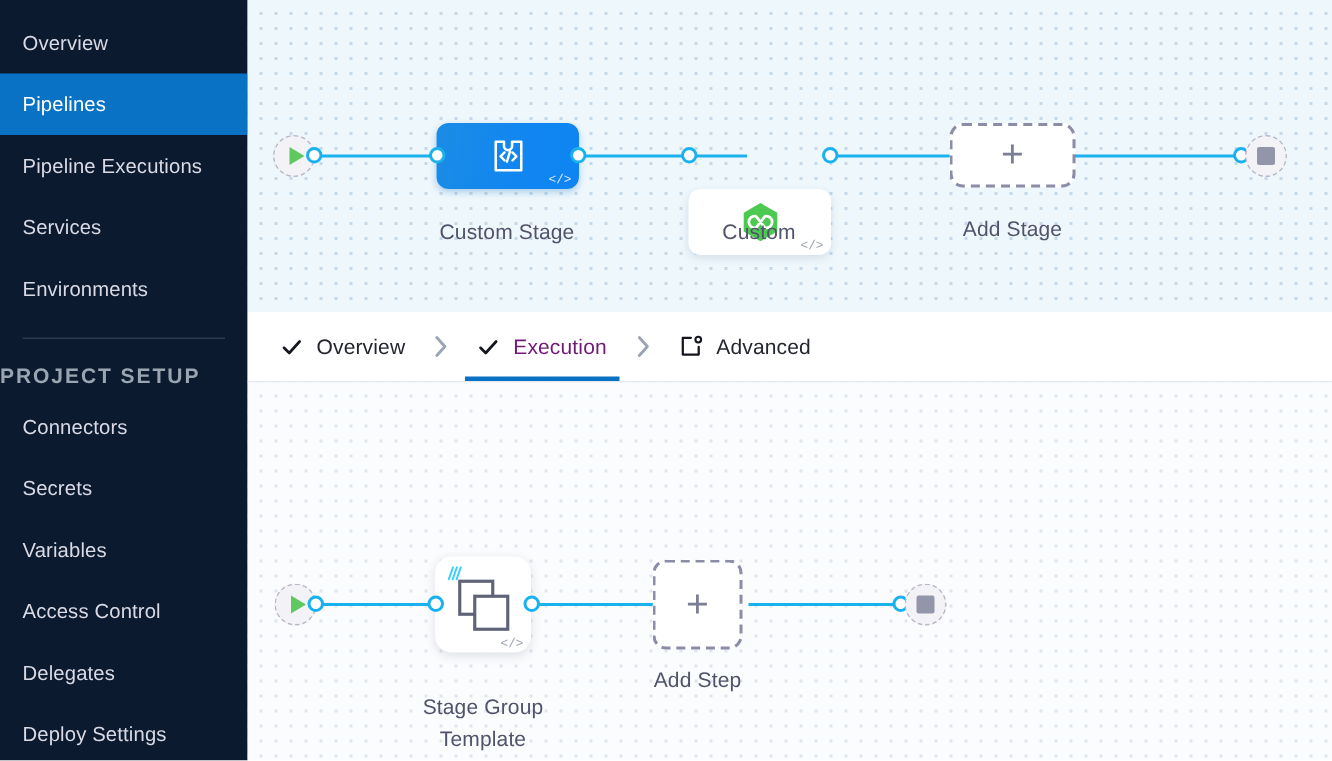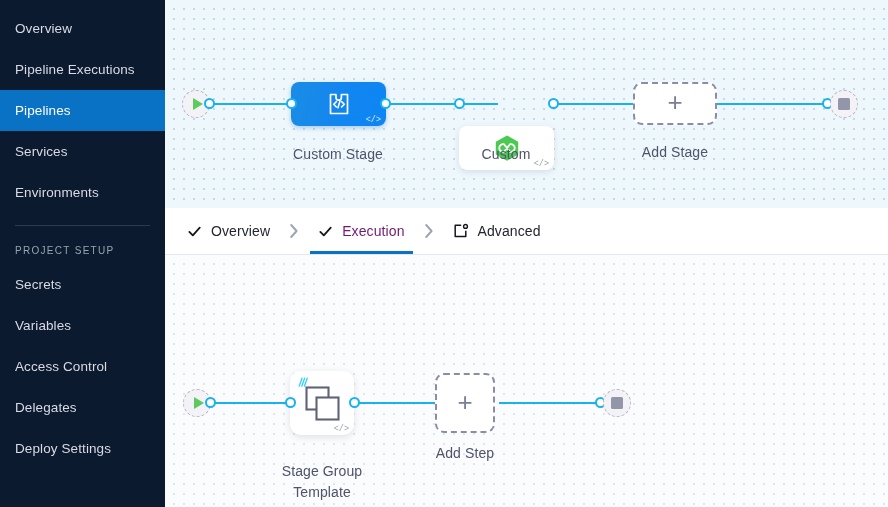--- a/index.html
+++ b/index.html
@@ -41,25 +41,24 @@
   .nav-item.active {
     background: #0a72c4;
     color: #ffffff;
   }
   .nav-divider {
     height: 1px;
     background: #2b3a4d;
     margin: 12px 15px 10px 15px;
   }
   .nav-section-title {
-    padding-left: 15px;
     color: #9aa5b1;
-    font-size: 10px;
+    font-size: 14px;
     letter-spacing: 1.3px;
-    font-weight: 400;
+    font-weight: 700;
     height: 28px;
     display: flex;
     align-items: center;
     white-space: nowrap;
   }
 
   
   .canvas-wrap {
     position: relative;
     flex: 1;
@@ -263,37 +262,40 @@
 </style>
 </head>
 <body>
 
 <div id="app">
 
   <div class="sidebar">
     <div class="nav-item">
       <span>Overview</span>
     </div>
-    <div class="nav-item">
-      <span>Pipeline Executions</span>
-    </div>
     <div class="nav-item active">
       <span>Pipelines</span>
     </div>
     <div class="nav-item">
+      <span>Pipeline Executions</span>
+    </div>
+    <div class="nav-item">
       <span>Services</span>
     </div>
     <div class="nav-item">
       <span>Environments</span>
     </div>
 
     <div class="nav-divider"></div>
 
     <div class="nav-section-title">PROJECT SETUP</div>
 
+    <div class="nav-item">
+      <span>Connectors</span>
+    </div>
     <div class="nav-item">
       <span>Secrets</span>
     </div>
     <div class="nav-item">
       <span>Variables</span>
     </div>
     <div class="nav-item">
       <span>Access Control</span>
     </div>
     <div class="nav-item">

